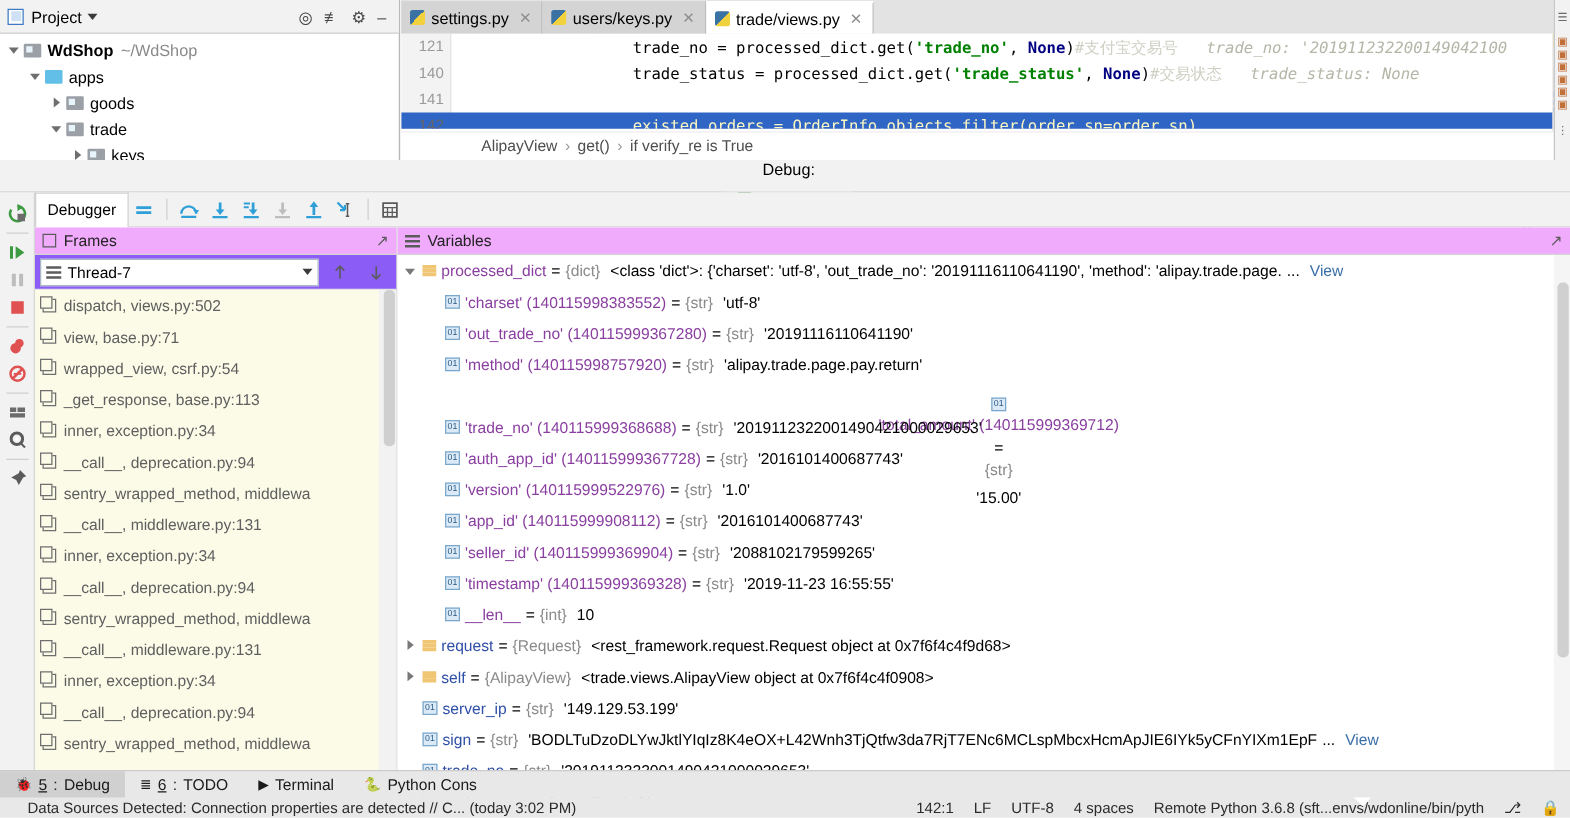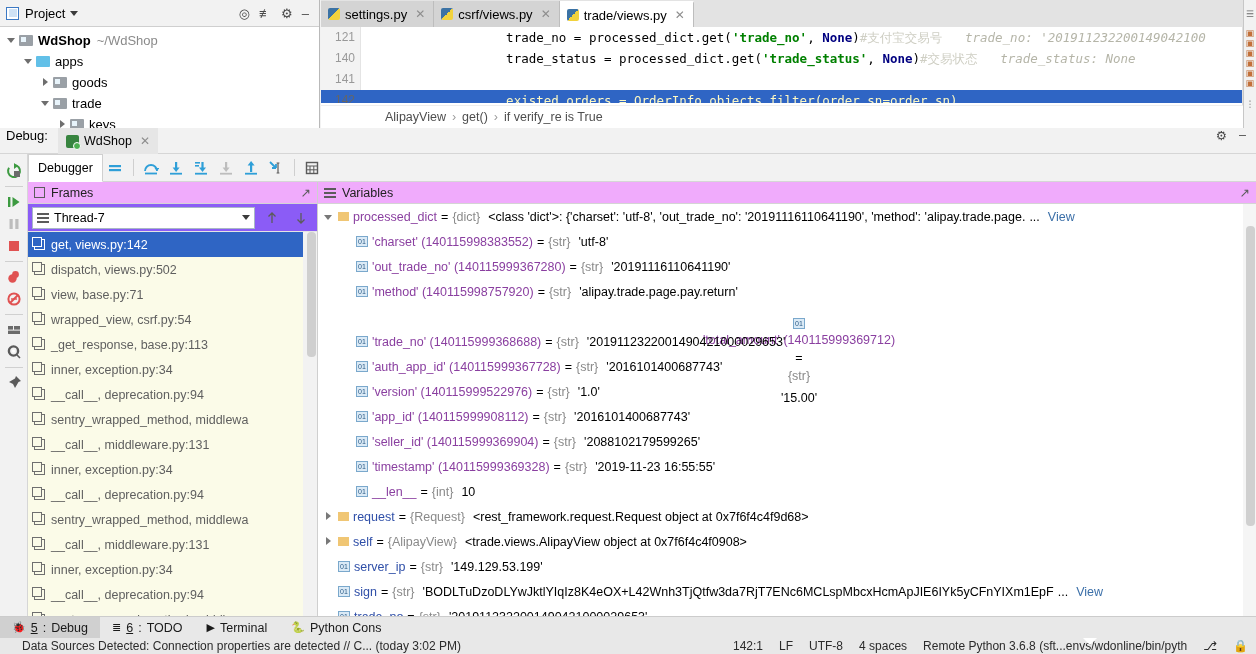--- a/index.html
+++ b/index.html
@@ -76,22 +76,22 @@
 
   
   .ed-scroll{ position:absolute; right:0; top:27px; width:14px; height:78px; background:#f6f6f6;
      border-left:1px solid #e0e0e0;}
   .mk{ position:absolute; left:0; width:14px;}
   .far-rail{ position:absolute; right:0; top:0; width:13px; height:128px; background:#f2f2f2;
      border-left:1px solid #c7c7c7;}
 
   
   .debug-win{ position:absolute; left:0; top:128px; width:1256px; height:488px; background:#f2f2f2;}
-  .dbg-header{ height:26px; display:flex; align-items:flex-start; padding-left:6px; gap:10px;
-     border-bottom:1px solid #d6d6d6;}
+  .dbg-header{ height:26px; display:flex; align-items:center; padding-left:6px; gap:10px;
+     border-bottom:1px solid #d6d6d6;flex-direction:column;}
   .dbg-label{ font-size:13px; color:#000;}
   .dbg-runtab{ display:flex; align-items:center; gap:5px; background:#e6e6e6;
      height:26px; padding:0 8px; }
   .run-icon{ width:13px;height:13px;background:#37843f;border-radius:2px;position:relative;}
   .run-icon:after{content:"";position:absolute;right:-2px;bottom:-2px;width:6px;height:6px;
      border-radius:50%;background:#4caf50;border:1px solid #fff;}
   .dbg-hdr-right{ margin-left:auto; display:flex; gap:12px; padding-right:10px; color:#4a4a4a;}
 
   .dbg-body{ position:absolute; left:0; top:26px; width:1256px; height:462px;}
   .leftrail{ position:absolute; left:0; top:0; width:28px; height:462px; background:#f2f2f2;
@@ -228,21 +228,21 @@
 
     <div class="editor">
       <div class="tabs" id="editor-tabs">
           <div class="tab">
             <span class="pyicon"></span>
             <span>settings.py</span>
             <span class="tabclose">✕</span>
           </div>
           <div class="tab">
             <span class="pyicon"></span>
-            <span>csrf/views.py</span>
+            <span>users/keys.py</span>
             <span class="tabclose">✕</span>
           </div>
           <div class="tab active">
             <span class="pyicon"></span>
             <span>trade/views.py</span>
             <span class="tabclose">✕</span>
           </div>
         </div>
       <div class="codearea">
         <div class="gutter"></div>
@@ -447,24 +447,20 @@
                     <path d="M7 2v10M3.5 5.5L7 2l3.5 3.5" stroke="#5b5b5b" stroke-width="1.3" fill="none"></path>
                   </svg>
               </div>
               <div class="tb-btn">
                 <svg width="14" height="14" viewBox="0 0 14 14">
                     <path d="M7 12V2M3.5 8.5L7 12l3.5-3.5" stroke="#5b5b5b" stroke-width="1.3" fill="none"></path>
                   </svg>
               </div>
             </div>
             <div class="frames-list" id="frames-list">
-              <div class="frame-row sel">
-                  <span class="fr-icon"></span>
-                  <span>get, views.py:142</span>
-                </div>
                 <div class="frame-row">
                   <span class="fr-icon"></span>
                   <span>dispatch, views.py:502</span>
                 </div>
                 <div class="frame-row">
                   <span class="fr-icon"></span>
                   <span>view, base.py:71</span>
                 </div>
                 <div class="frame-row">
                   <span class="fr-icon"></span>

